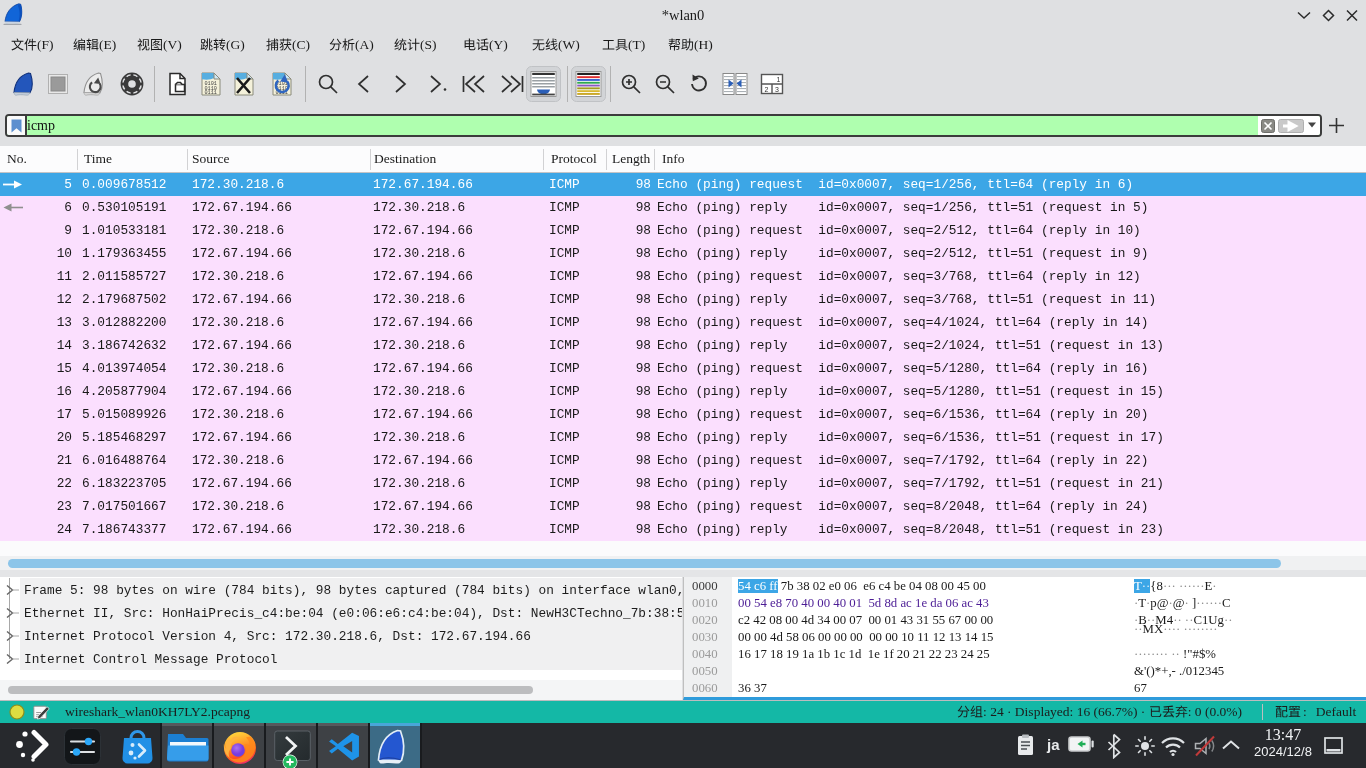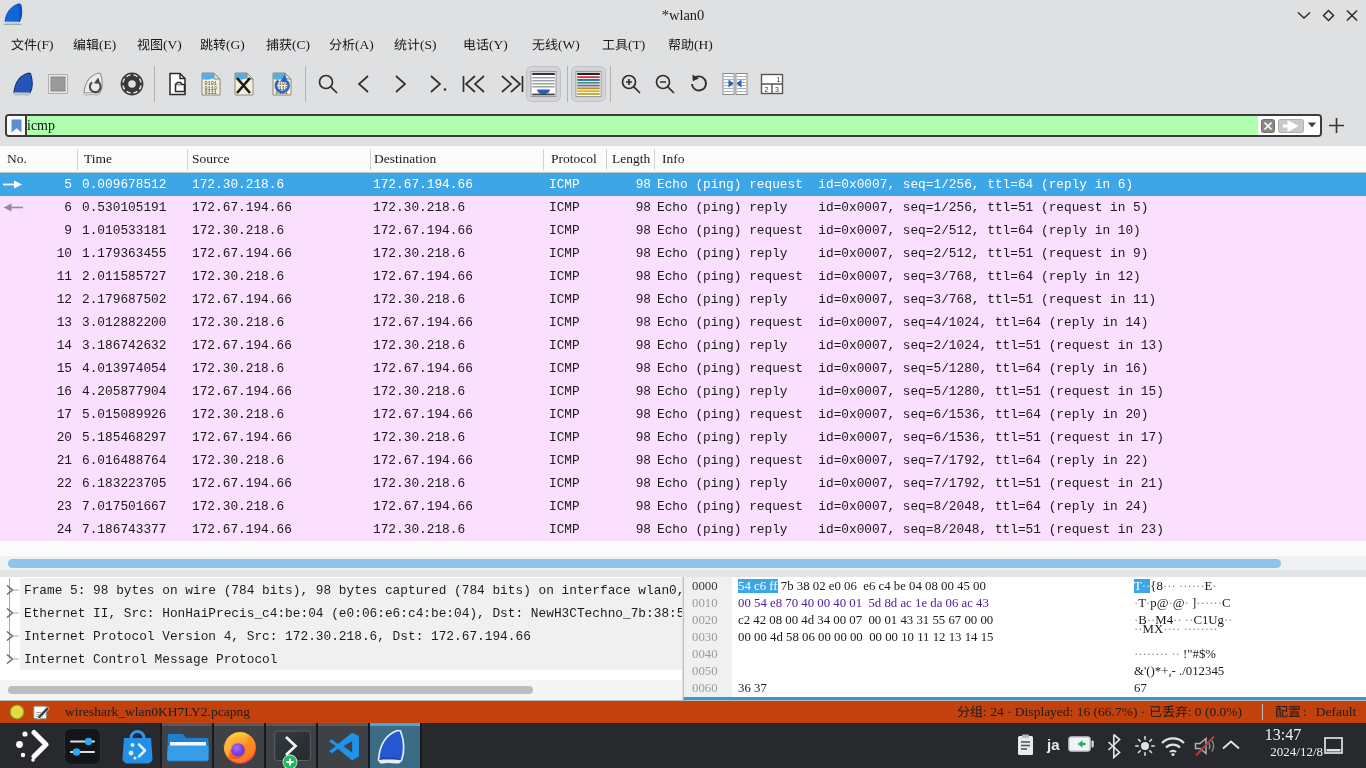--- a/index.html
+++ b/index.html
@@ -33,21 +33,21 @@
 .drow{position:absolute;left:24px;font-family:"Liberation Mono",monospace;font-size:12.8px;line-height:23px;white-space:pre;color:#1c1c1c}
 #dscroll{position:absolute;left:0;top:103px;width:682px;height:20px;background:#f4f5f6}
 #dthumb{position:absolute;left:8px;top:6px;width:525px;height:8px;background:#bcbdbf;border-radius:4px}
 #hpane{position:absolute;left:683px;top:577px;width:683px;height:123px;background:#fff;border-left:1px solid #bfbfbf;border-bottom:3px solid #2e9bdb}
 #hoff{position:absolute;left:0;top:0;width:48px;height:120px;background:#eff0f1}
 .hl{position:absolute;font-family:Liberation Serif, serif;font-size:12.8px;line-height:17px;white-space:pre}
 .hl b{font-weight:normal;color:#9b9b9b}
 .hl .dk{color:#3a3a3a}
 .d{color:#8e8e8e}
 i{font-style:normal}
-#status{position:absolute;left:0;top:700px;width:1366px;height:23px;background:#c2410c;border-top:1px solid #bcbcbe;font-size:13.5px;color:#1c1c1c}
+#status{position:absolute;left:0;top:700px;width:1366px;height:23px;background:#14b8a6;border-top:1px solid #bcbcbe;font-size:13.5px;color:#1c1c1c}
 #taskbar{position:absolute;left:0;top:723px;width:1366px;height:45px;background:#27292d}
 .trayt{color:#e8eaec;font-family:"Liberation Sans",sans-serif}
 svg{display:block}
 .k use{fill:currentColor}
 </style></head><body>
 <svg width="0" height="0" style="position:absolute">
     <defs>
       <path id="c0" d="M423 823C453 774 485 707 497 666L580 693C566 734 531 799 501 847ZM50 664V590H206C265 438 344 307 447 200C337 108 202 40 36 -7C51 -25 75 -60 83 -78C250 -24 389 48 502 146C615 46 751 -28 915 -73C928 -52 950 -20 967 -4C807 36 671 107 560 201C661 304 738 432 796 590H954V664ZM504 253C410 348 336 462 284 590H711C661 455 592 344 504 253Z"></path>
       <path id="c1" d="M317 341V268H604V-80H679V268H953V341H679V562H909V635H679V828H604V635H470C483 680 494 728 504 775L432 790C409 659 367 530 309 447C327 438 359 420 373 409C400 451 425 504 446 562H604V341ZM268 836C214 685 126 535 32 437C45 420 67 381 75 363C107 397 137 437 167 480V-78H239V597C277 667 311 741 339 815Z"></path>
       <path id="c2" d="M40 54 58 -15C140 18 245 61 346 103L332 163C223 121 114 79 40 54ZM61 423C75 430 98 435 205 450C167 386 132 335 116 316C87 278 66 252 45 248C53 230 64 196 68 182C87 194 118 204 339 255C336 271 333 298 334 317L167 282C238 374 307 486 364 597L303 632C286 593 265 554 245 517L133 505C190 593 246 706 287 815L215 840C179 719 112 587 91 554C71 520 55 496 38 491C46 473 57 438 61 423ZM624 350V202H541V350ZM675 350H746V202H675ZM481 412V-72H541V143H624V-47H675V143H746V-46H797V143H871V-7C871 -14 868 -16 861 -17C854 -17 836 -17 814 -16C822 -32 829 -56 831 -73C867 -73 890 -71 908 -62C926 -52 930 -35 930 -8V413L871 412ZM797 350H871V202H797ZM605 826C621 798 637 762 648 732H414V515C414 361 405 139 314 -21C329 -28 360 -50 372 -63C465 99 482 335 483 498H920V732H729C717 765 697 811 675 846ZM483 668H850V561H483Z"></path>
@@ -527,20 +527,21 @@
 <div class="hl" style="left:8px;top:18px;color:#9b9b9b"><b>0010</b></div>
 <div class="hl" style="left:54px;top:18px;color:#4c1d95">00 54 e8 70 40 00 40 01  5d 8d ac 1e da 06 ac 43</div>
 <div class="hl" style="left:450px;top:18px;color:#1a1a1a"><i class="d">·</i>T<i class="d">·</i>p@<i class="d">·</i>@<i class="d">·</i> ]<i class="d">·</i><i class="d">·</i><i class="d">·</i><i class="d">·</i><i class="d">·</i><i class="d">·</i>C</div>
 <div class="hl" style="left:8px;top:35px;color:#9b9b9b"><b>0020</b></div>
 <div class="hl" style="left:54px;top:35px;color:#1a1a1a">c2 42 08 00 4d 34 00 07  00 01 43 31 55 67 00 00</div>
 <div class="hl" style="left:450px;top:35px;color:#1a1a1a"><i class="d">·</i>B<i class="d">·</i><i class="d">·</i>M4<i class="d">·</i><i class="d">·</i> <i class="d">·</i><i class="d">·</i>C1Ug<i class="d">·</i><i class="d">·</i></div>
 <div class="hl" style="left:8px;top:52px;color:#9b9b9b"><b>0030</b></div>
 <div class="hl" style="left:54px;top:52px;color:#1a1a1a">00 00 4d 58 06 00 00 00  00 00 10 11 12 13 14 15</div>
 <div class="hl" style="left:450px;top:44px;color:#1a1a1a"><i class="d">·</i><i class="d">·</i>MX<i class="d">·</i><i class="d">·</i><i class="d">·</i><i class="d">·</i> <i class="d">·</i><i class="d">·</i><i class="d">·</i><i class="d">·</i><i class="d">·</i><i class="d">·</i><i class="d">·</i><i class="d">·</i></div>
 <div class="hl" style="left:8px;top:69px;color:#9b9b9b"><b>0040</b></div>
+<div class="hl" style="left:54px;top:69px;color:#1a1a1a">16 17 18 19 1a 1b 1c 1d  1e 1f 20 21 22 23 24 25</div>
 <div class="hl" style="left:450px;top:69px;color:#1a1a1a"><i class="d">·</i><i class="d">·</i><i class="d">·</i><i class="d">·</i><i class="d">·</i><i class="d">·</i><i class="d">·</i><i class="d">·</i> <i class="d">·</i><i class="d">·</i> !"#$%</div>
 <div class="hl" style="left:8px;top:86px;color:#9b9b9b"><b>0050</b></div>
 <div class="hl" style="left:450px;top:86px;color:#1a1a1a">&amp;'()*+,- ./012345</div>
 <div class="hl" style="left:8px;top:103px;color:#9b9b9b"><b>0060</b></div>
 <div class="hl" style="left:54px;top:103px;color:#1a1a1a">36 37</div>
 <div class="hl" style="left:450px;top:103px;color:#1a1a1a">67</div>
 </div>
 <div id="status">
 <svg class="abs" style="left:9px;top:3px" width="16" height="16" viewBox="0 0 16 16">
       <circle cx="8" cy="8" r="7" fill="#dedd41" stroke="#8f8d1a" stroke-width="1.2"></circle>
@@ -677,17 +678,17 @@
     </svg>
 <svg class="abs" style="left:1192px;top:11px" width="26" height="24" viewBox="0 0 26 24">
       <path d="M3.5,9.5 h4.5 l6,-5 v15 l-6,-5 h-4.5 Z" fill="none" stroke="#aeb1b4" stroke-width="1.5"></path>
       <path d="M17,9 a6,6 0 0 1 0,6 M19.8,6.5 a10,10 0 0 1 0,11" fill="none" stroke="#84878a" stroke-width="1.5"></path>
       <path d="M4,21.5 L22,2.5" stroke="#c13a3a" stroke-width="2"></path>
     </svg>
 <svg class="abs" style="left:1221px;top:16px" width="20" height="12" viewBox="0 0 20 12">
       <path d="M2,9.5 L10,2.5 L18,9.5" fill="none" stroke="#dfe2e5" stroke-width="2"></path>
     </svg>
 <span class="abs" style="left:1253px;top:3px;width:60px;text-align:center;font-size:16px;color:#f0f2f4;font-family:'Liberation Serif',serif">13:47</span>
-<span class="abs" style="left:1243px;top:21px;width:80px;text-align:right;font-size:13px;color:#f0f2f4;font-family:Liberation Serif, serif">2024/12/8</span>
+<span class="abs" style="left:1243px;top:21px;width:80px;text-align:center;font-size:13px;color:#f0f2f4;font-family:Liberation Sans, sans-serif">2024/12/8</span>
 <svg class="abs" style="left:1324px;top:14px" width="19" height="17" viewBox="0 0 19 17">
       <rect x="1" y="1" width="17" height="15" fill="none" stroke="#dfe2e5" stroke-width="1.7"></rect>
       <rect x="2.5" y="12" width="14" height="2.5" fill="#dfe2e5"></rect>
     </svg>
 </div>
 </body></html>

